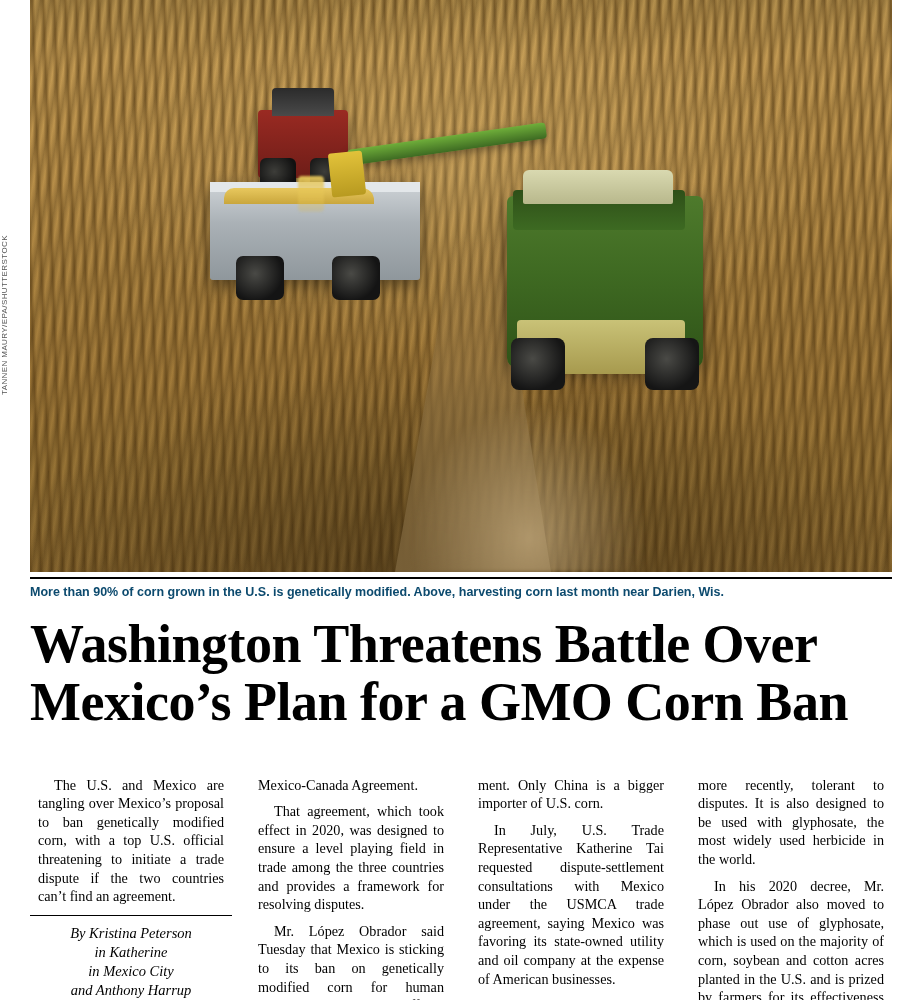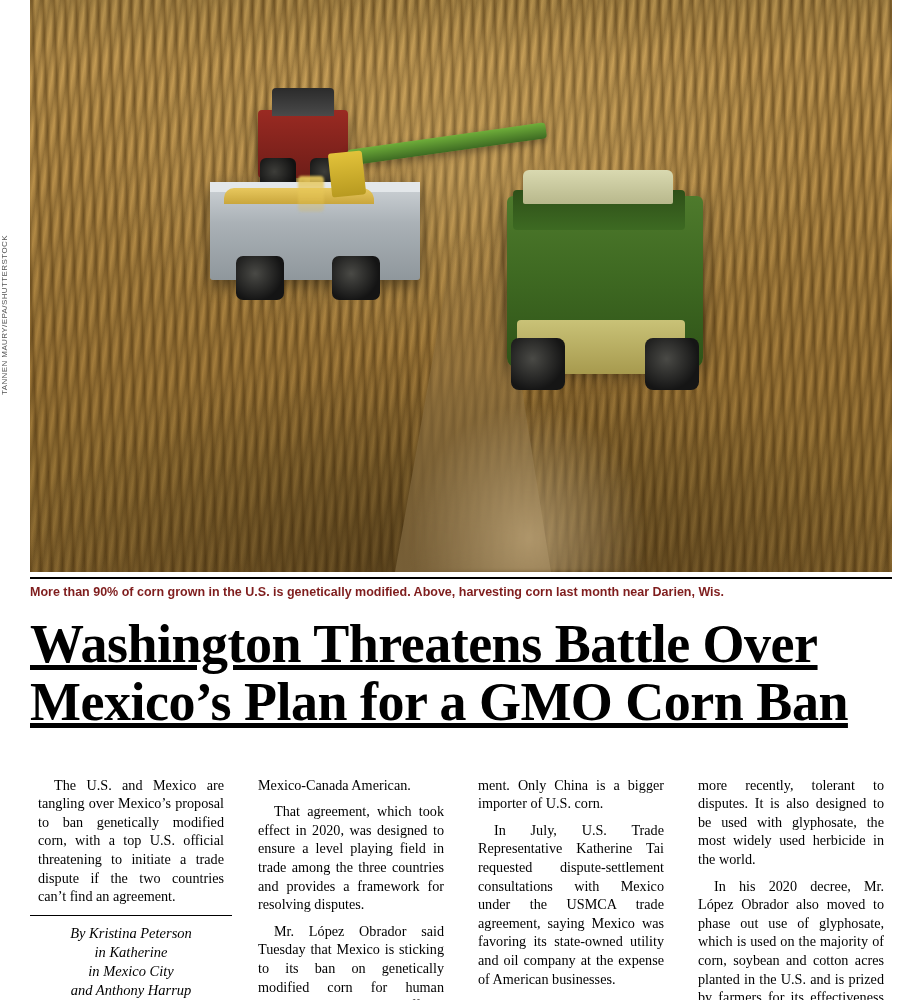--- a/index.html
+++ b/index.html
@@ -259,34 +259,33 @@
     background: #000;
     margin-top: 5px;
   }
   .caption {
     width: 862px;
     font-family: "Liberation Sans", sans-serif;
     font-weight: bold;
     font-size: 12.5px;
     line-height: 1.35;
     padding-top: 5px;
-    color: #7f1d1d;
+    color: #0c4a6e;
   }
 
   
   .headline {
     width: 862px;
     font-family: "Liberation Serif", serif;
     font-weight: bold;
     font-size: 54px;
     line-height: 1.08;
     letter-spacing: -0.5px;
     margin-top: 14px;
     color: #000;
-    text-decoration: underline;
   }
 
   
   .columns {
     display: flex;
     width: 862px;
     margin-top: 16px;
     gap: 18px;
   }
   .col {
@@ -366,21 +365,21 @@
       <div class="byline-box">
         <span class="byline-line">By Kristina Peterson</span>
         <span class="byline-line">in Katherine</span>
         <span class="byline-line">in Mexico City</span>
         <span class="byline-line">and Anthony Harrup</span>
       </div>
       <p>Mexico plans to ban genetically modified corn by 2024, cally modified corn by 2024,</p>
     </div>
 
     <div class="col">
-      <p class="noindent">Mexico-Canada American.</p>
+      <p class="noindent">Mexico-Canada Agreement.</p>
       <p>That agreement, which took effect in 2020, was designed to ensure a level playing field in trade among the three countries and provides a framework for resolving disputes.</p>
       <p>Mr. López Obrador said Tuesday that Mexico is sticking to its ban on genetically modified corn for human consumption, but that it offered to extend the deadline on yellow corn for livestock fodder by two years while its content</p>
     </div>
 
     <div class="col">
       <p class="noindent">ment. Only China is a bigger importer of U.S. corn.</p>
       <p>In July, U.S. Trade Representative Katherine Tai requested dispute-settlement consultations with Mexico under the USMCA trade agreement, saying Mexico was favoring its state-owned utility and oil company at the expense of American businesses.</p>
 
     </div>
 

